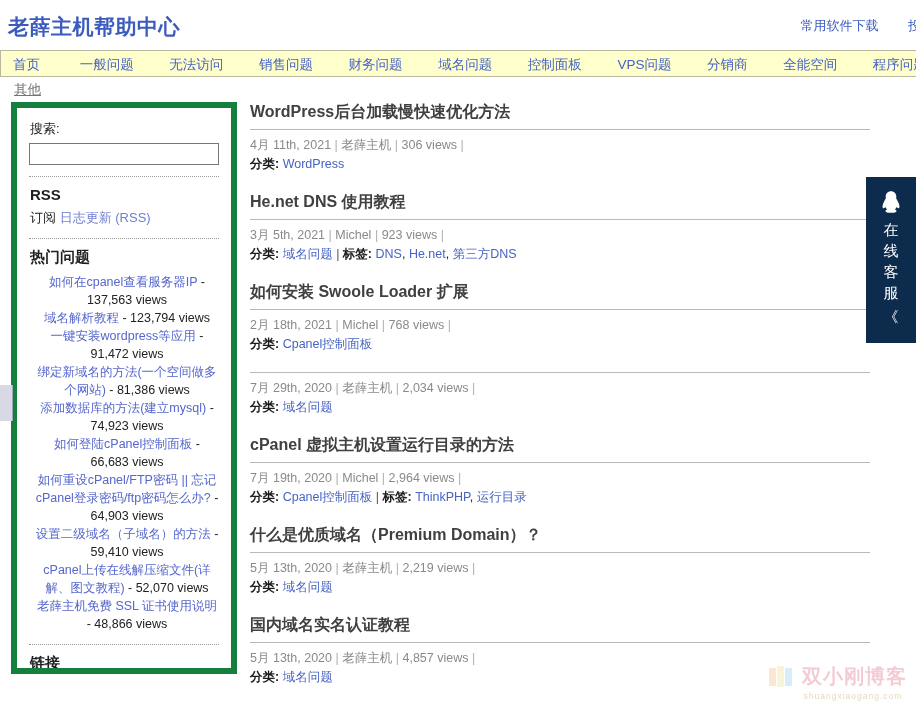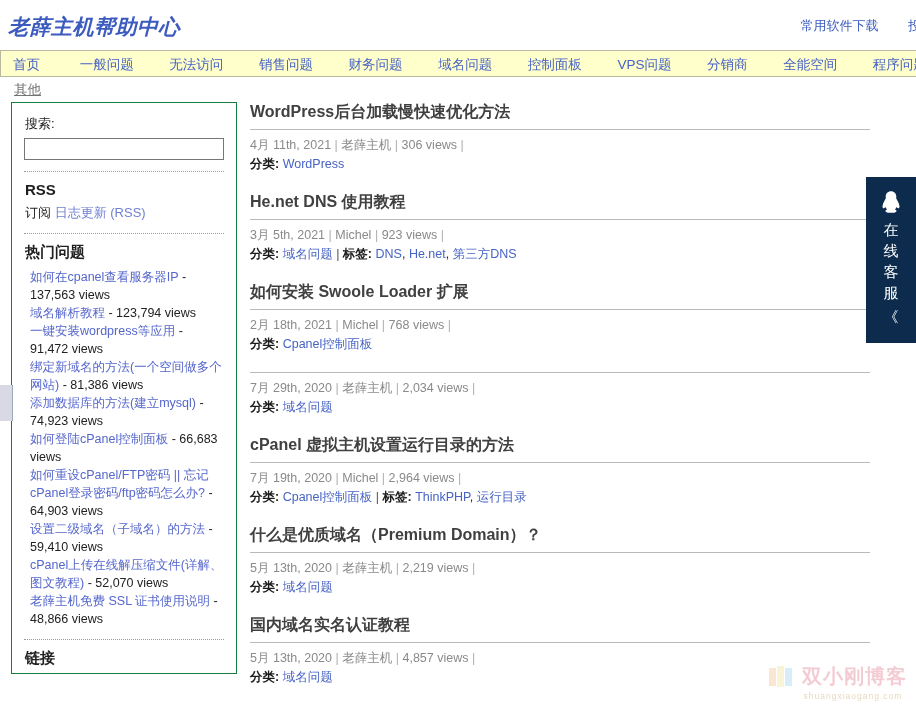--- a/index.html
+++ b/index.html
@@ -24,21 +24,20 @@
   }
   #site-title {
     position: absolute;
     left: 8px;
     top: 13px;
     font-size: 21px;
     font-weight: bold;
     color: #3b5bbf;
     letter-spacing: 0.5px;
     white-space: nowrap;
-    font-style: italic;
   }
   #top-links {
     position: absolute;
     right: -18px;
     top: 17px;
     white-space: nowrap;
   }
   #top-links a {
     color: #3b5bbf;
     font-size: 13px;
@@ -83,21 +82,21 @@
     position: relative;
   }
 
   
   #sidebar {
     position: absolute;
     left: 11px;
     top: 0px;
     width: 226px;
     box-sizing: border-box;
-    border: 1px solid #15803d;
+    border: 6px solid #15803d;
     background: #ffffff;
     padding: 10px 12px 8px 12px;
     height: 572px;
     overflow: hidden;
   }
   .side-label {
     font-size: 13px;
     color: #222;
     margin: 2px 0 5px 1px;
   }
@@ -132,20 +131,21 @@
     color: #6f7fd0;
     text-decoration: none;
   }
   #popular-list {
     margin: 0;
     padding: 0 0 0 6px;
     list-style: none;
     font-size: 12.5px;
     line-height: 18px;
     color: #222;
+    text-align: center;
   }
   #popular-list li { margin: 0 0 0 0; }
   #popular-list a {
     color: #5566cc;
     text-decoration: none;
   }
 
   
   #content {
     position: absolute;

